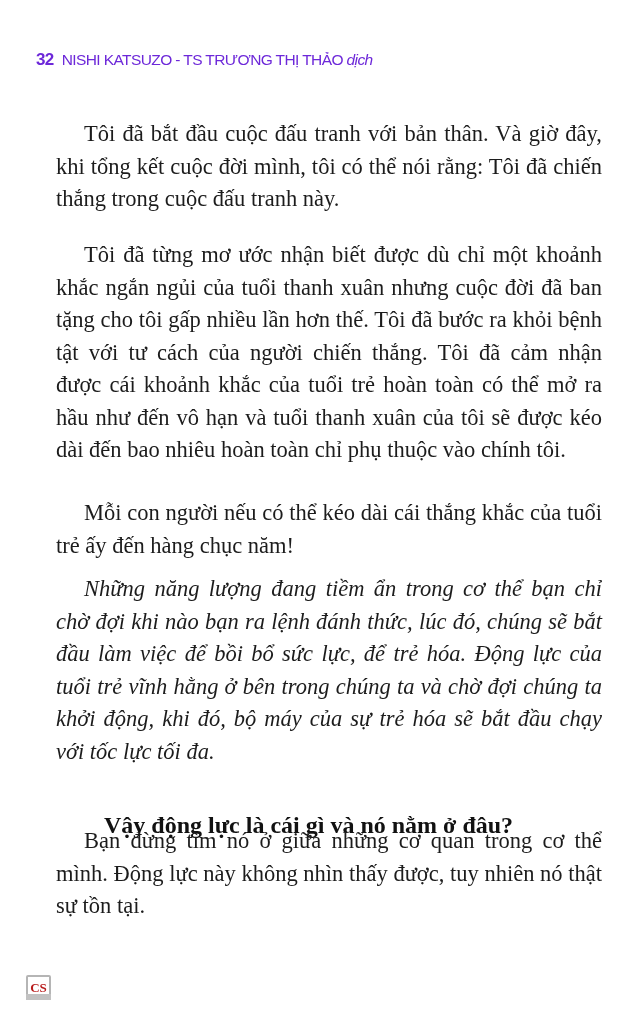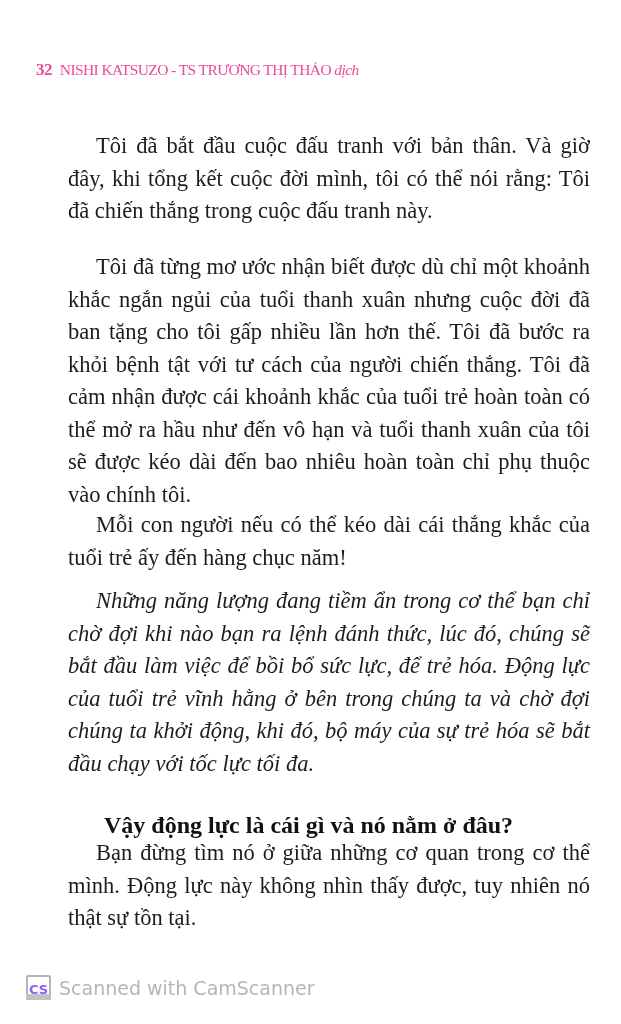--- a/index.html
+++ b/index.html
@@ -1,44 +1,44 @@
 <!DOCTYPE html>
 <html><head>
 <meta charset="utf-8">
 <style>
   html, body { margin: 0; padding: 0; }
   body {
     width: 621px; height: 1024px; background: #ffffff; position: relative; overflow: hidden;
     color: #1a1a1a;
   }
   .header {
-    position: absolute; left: 36px; top: 60px;
-    font-family: Liberation Serif, serif; font-size: 15.5px; letter-spacing: -0.6px;
-    color: #ec4899; white-space: nowrap;
+    position: absolute; left: 36px; top: 50px;
+    font-family: Liberation Sans, sans-serif; font-size: 15.5px; letter-spacing: -0.6px;
+    color: #6d28d9; white-space: nowrap;
   }
   .header .pnum { font-weight: bold; font-size: 17px; margin-right: 8px; }
   .header .it { font-style: italic; }
   .body-text {
     position: absolute; left: 56px; width: 546px;
     font-family: "Liberation Serif", serif; font-size: 22.5px; line-height: 32.5px;
     color: #1c1c1c;
   }
-  .para { margin: 12px; text-align: justify; text-indent: 28px; }
+  .para { margin: 0; text-align: justify; text-indent: 28px; }
   .heading {
     position: absolute; left: 104px; top: 812px;
     font-family: "Liberation Serif", serif; font-weight: bold; font-size: 24px; color: #111;
   }
   .footer {
     position: absolute; left: 26px; top: 975px; display: flex; align-items: center; gap: 8px;
     font-family: "DejaVu Sans", sans-serif; font-size: 19px; color: #b5b5b5;
   }
   .cs-logo {
     width: 25px; height: 25px; border: 2px solid #b5b5b5; border-radius: 2px;
-    font-size: 13px; font-weight: bold; display: flex; align-items: flex-end; justify-content: center;
-    box-sizing: border-box; line-height: 16px; position: relative; color: #8b5cf6;
+    font-size: 13px; font-weight: bold; display: flex; align-items: center; justify-content: center;
+    box-sizing: border-box; line-height: 16px; position: relative; color: #b91c1c; font-family: Liberation Serif, serif;
   }
   .cs-logo::after { content: ""; position: absolute; left: -2px; right: -2px; bottom: -2px; height: 6px; background: #c2c2c2; }
 </style>
 </head>
 <body>
 
 <div class="header">
   <span class="pnum">32</span><span>NISHI KATSUZO - TS TRƯƠNG THỊ THẢO</span> <span class="it">dịch</span>
 </div>
 
@@ -58,14 +58,13 @@
 <div class="heading">Vậy động lực là cái gì và nó nằm ở đâu?</div>
 
 <div class="body-text" style="top:825px;">
   <p class="para">Bạn đừng tìm nó ở giữa những cơ quan trong cơ thể mình. Động lực này không nhìn thấy được, tuy nhiên nó thật sự tồn tại.</p>
 </div>
 
 <div class="footer">
   <div class="cs-logo">
       <span>CS</span>
     </div>
-  <span>Scanned with CamScanner</span>
 </div>
 
 </body></html>

